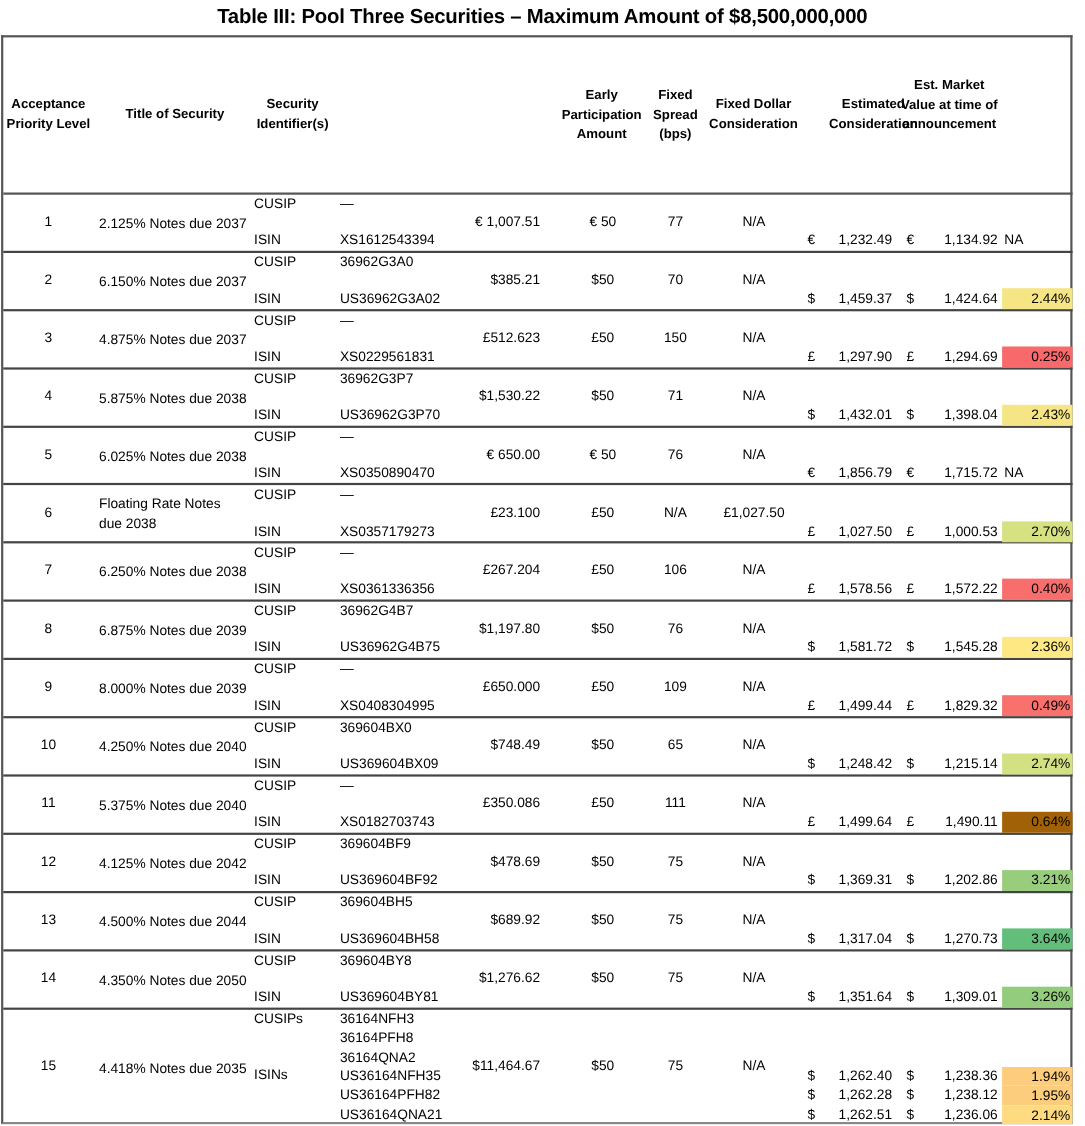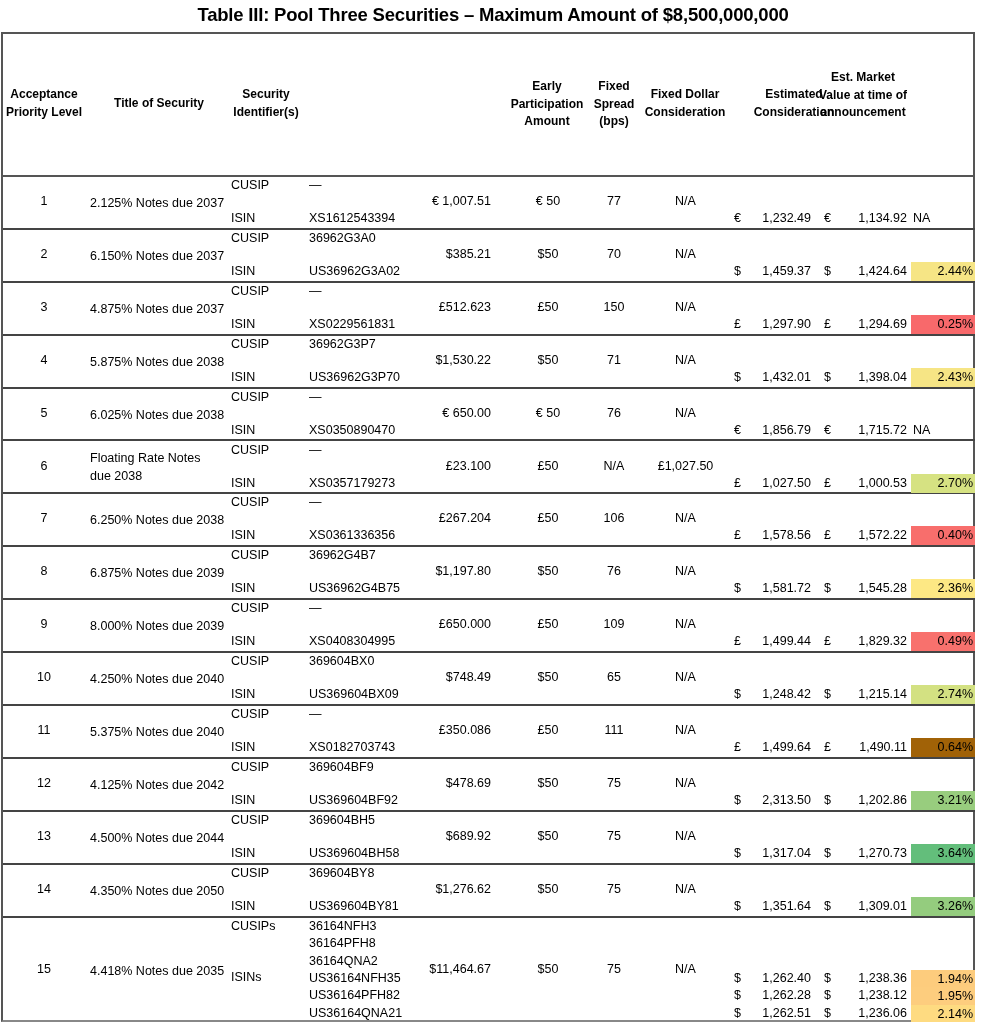--- a/index.html
+++ b/index.html
@@ -237,21 +237,21 @@
         <div class="cell c-title" style="top:17px;">4.125% Notes due 2042</div>
         <div class="cell c-idlabel" style="top:1px;">CUSIP</div>
         <div class="cell c-idval" style="top:1px;">369604BF9</div>
         <div class="cell c-idlabel" style="top:34px;">ISIN</div>
         <div class="cell c-idval" style="top:34px;">US369604BF92</div>
         <div class="cell c-principal" style="top:17px;">$478.69</div>
         <div class="cell c-early" style="top:17px;">$50</div>
         <div class="cell c-spread" style="top:17px;">75</div>
         <div class="cell c-fixed" style="top:17px;">N/A</div>
         <div class="cell c-estcur" style="top:34px;">$</div>
-        <div class="cell c-estval" style="top:34px;">2,313.50</div>
+        <div class="cell c-estval" style="top:34px;">1,369.31</div>
         <div class="cell c-mkcur" style="top:34px;">$</div>
         <div class="cell c-mkval" style="top:34px;">1,202.86</div>
         <div class="cell c-pct" style="top:32px;background:#98cd7e;">3.21%</div>
       </div>
       <div class="row" style="top: 777.8px; height: 52.9px;">
         <div class="cell c-num" style="top:17px;">13</div>
         <div class="cell c-title" style="top:17px;">4.500% Notes due 2044</div>
         <div class="cell c-idlabel" style="top:1px;">CUSIP</div>
         <div class="cell c-idval" style="top:1px;">369604BH5</div>
         <div class="cell c-idlabel" style="top:34px;">ISIN</div>

